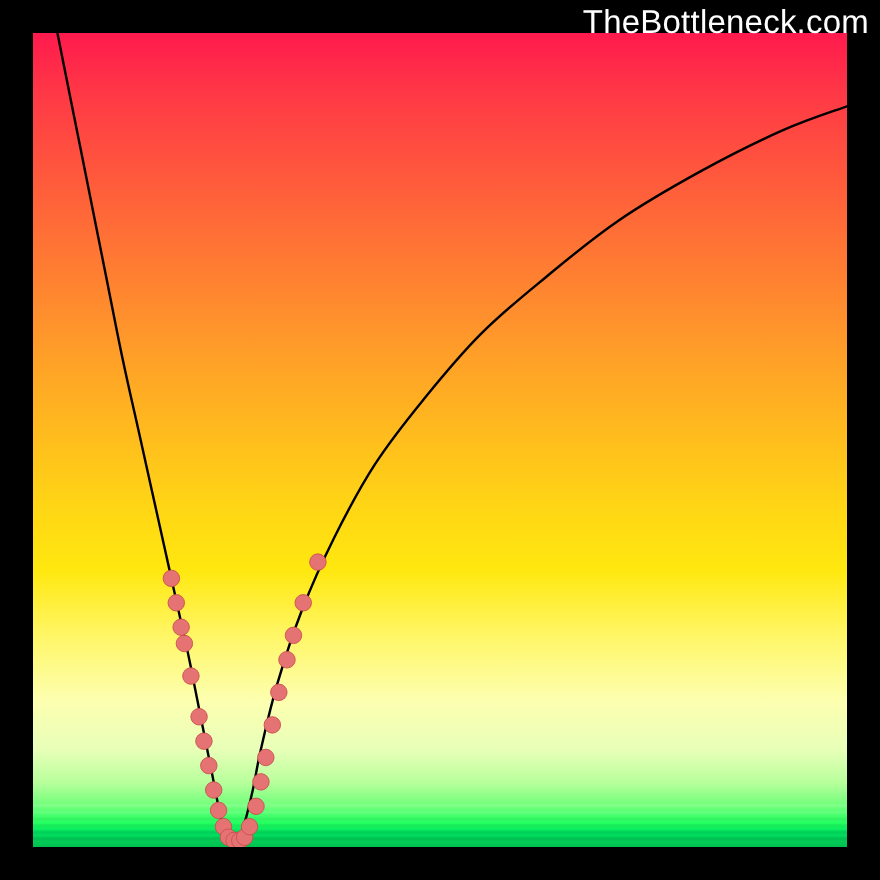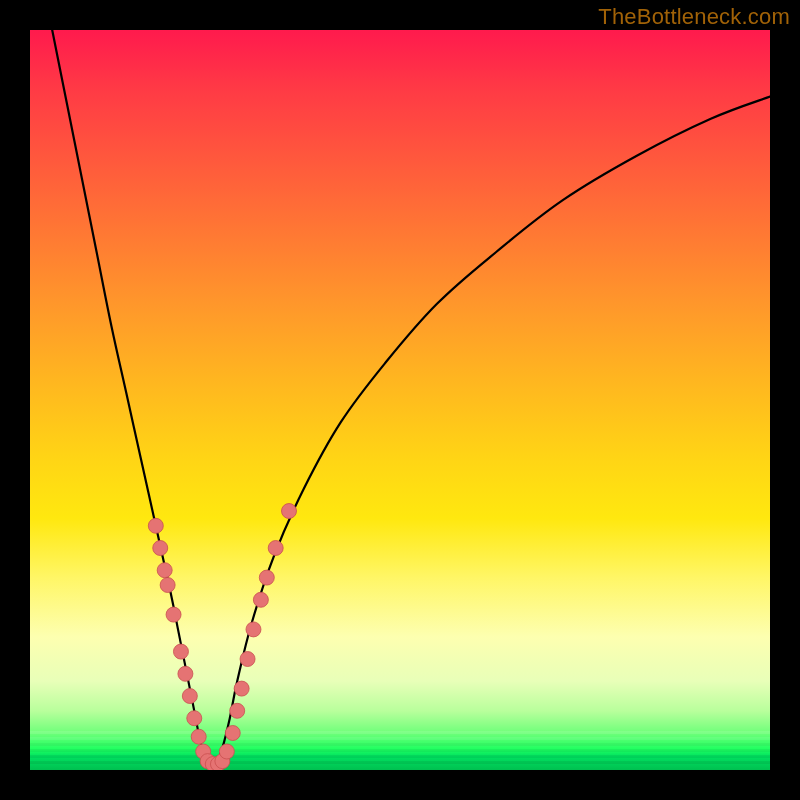--- a/index.html
+++ b/index.html
@@ -56,22 +56,22 @@
     height: 3px;
   }
   .svg-layer {
     position: absolute;
     inset: 0;
   }
   .watermark {
     position: absolute;
     top: 4px;
     right: 10px;
-    color: #a16207;
-    font-size: 22px;
+    color: #ffffff;
+    font-size: 30px;
     letter-spacing: 0.2px;
     user-select: none;
   }
 </style>
 </head>
 <body>
 
 <div class="frame">
 
   <div class="plot-area">

